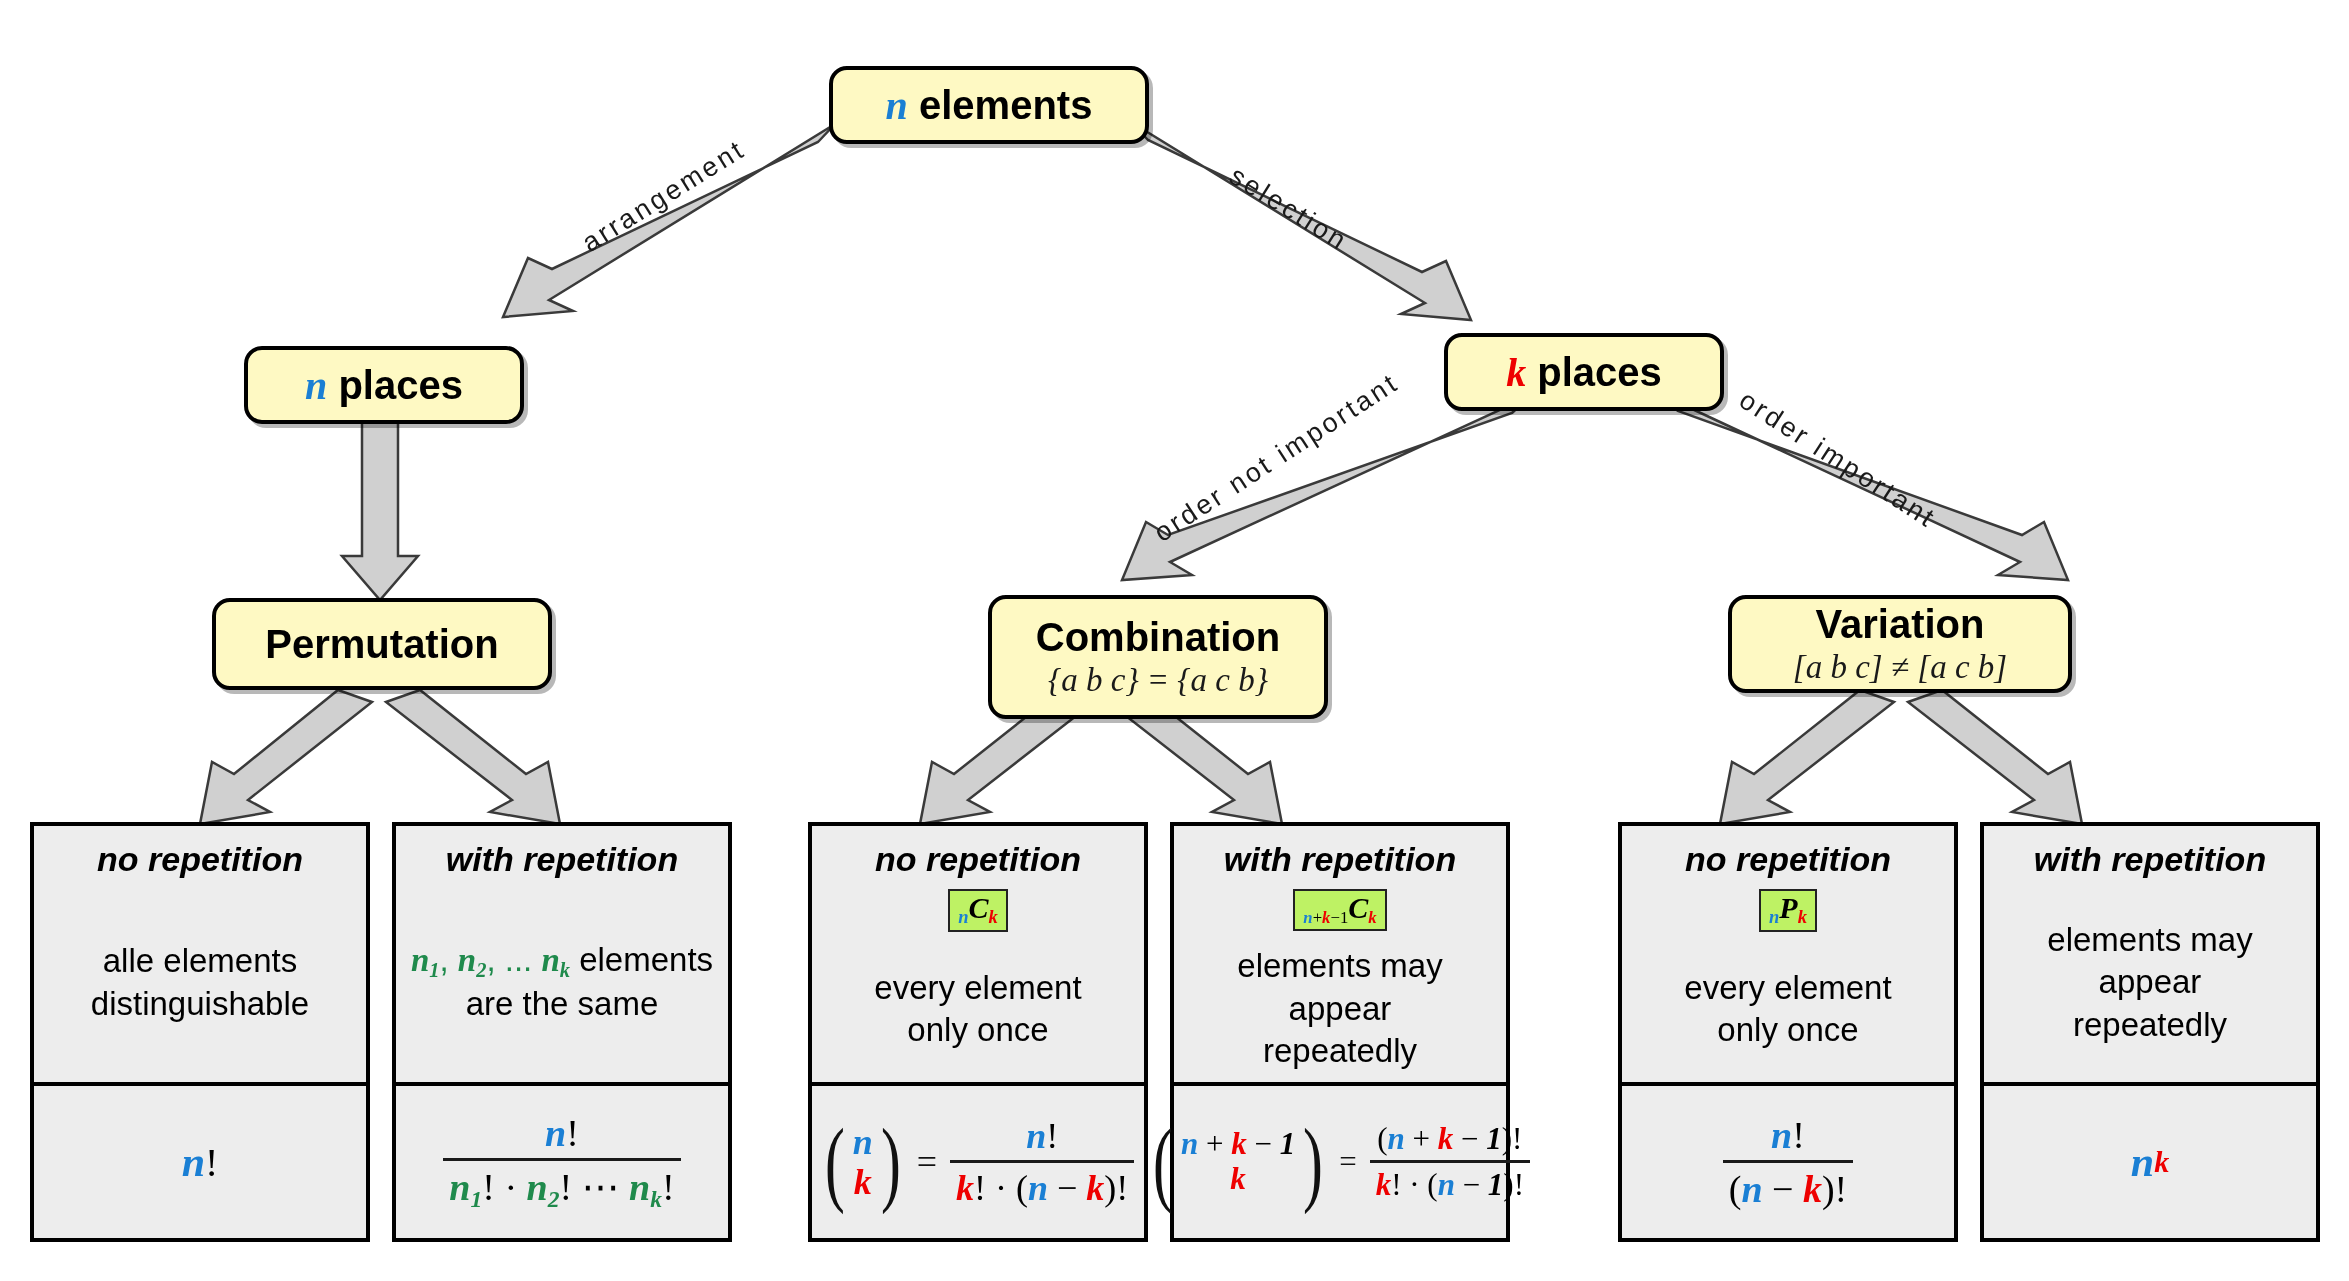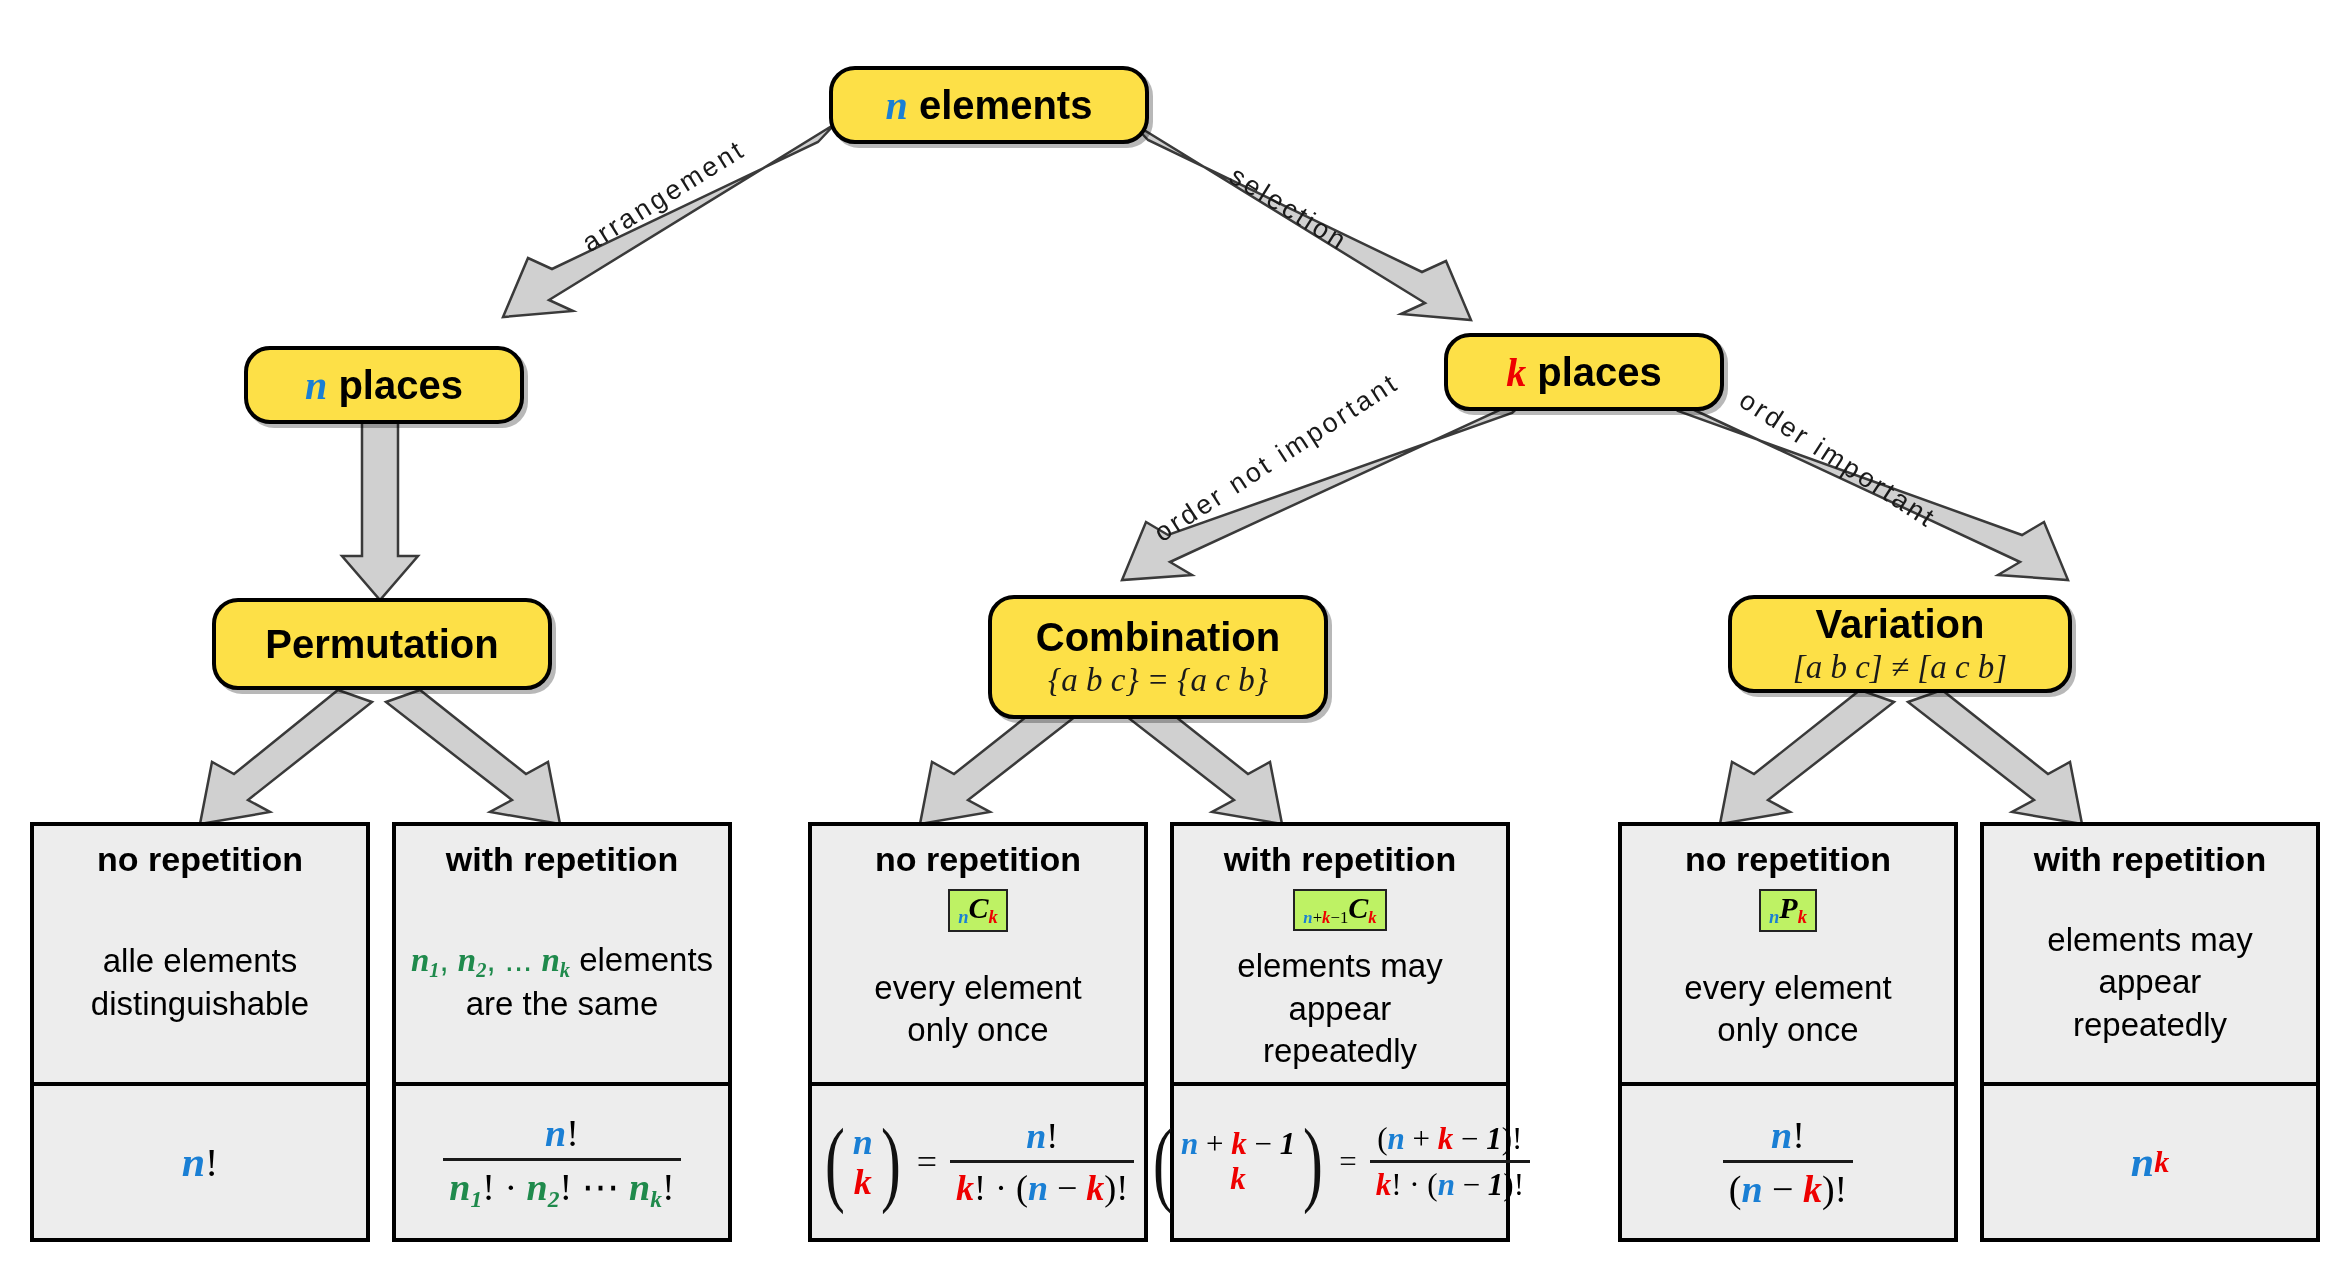--- a/index.html
+++ b/index.html
@@ -25,23 +25,23 @@
     left: 0;
     top: 0;
     width: 2349px;
     height: 1281px;
     pointer-events: none;
   }
 
   
   .node {
     position: absolute;
-    background: #fde047;
+    background: #fef9c3;
     border: 4px solid #000000;
-    border-radius: 26px;
+    border-radius: 18px;
     box-sizing: border-box;
     display: flex;
     flex-direction: column;
     align-items: center;
     justify-content: center;
     box-shadow: 4px 4px 0 rgba(0,0,0,0.28);
     z-index: 5;
   }
   .node .title {
     font-size: 40px;
@@ -72,20 +72,21 @@
   .leaf-head {
     flex: 0 0 auto;
     padding: 14px 6px 10px 6px;
     text-align: center;
   }
   .leaf-head .hd {
     font-size: 34px;
     font-weight: bold;
     color: #000;
     white-space: nowrap;
+    font-style: italic;
   }
   .notation {
     display: inline-block;
     border: 2px solid #222;
     background: #bef264;
     padding: 2px 8px 3px 8px;
     margin-top: 10px;
     font-family: "Liberation Serif", serif;
     font-size: 30px;
     line-height: 1;

